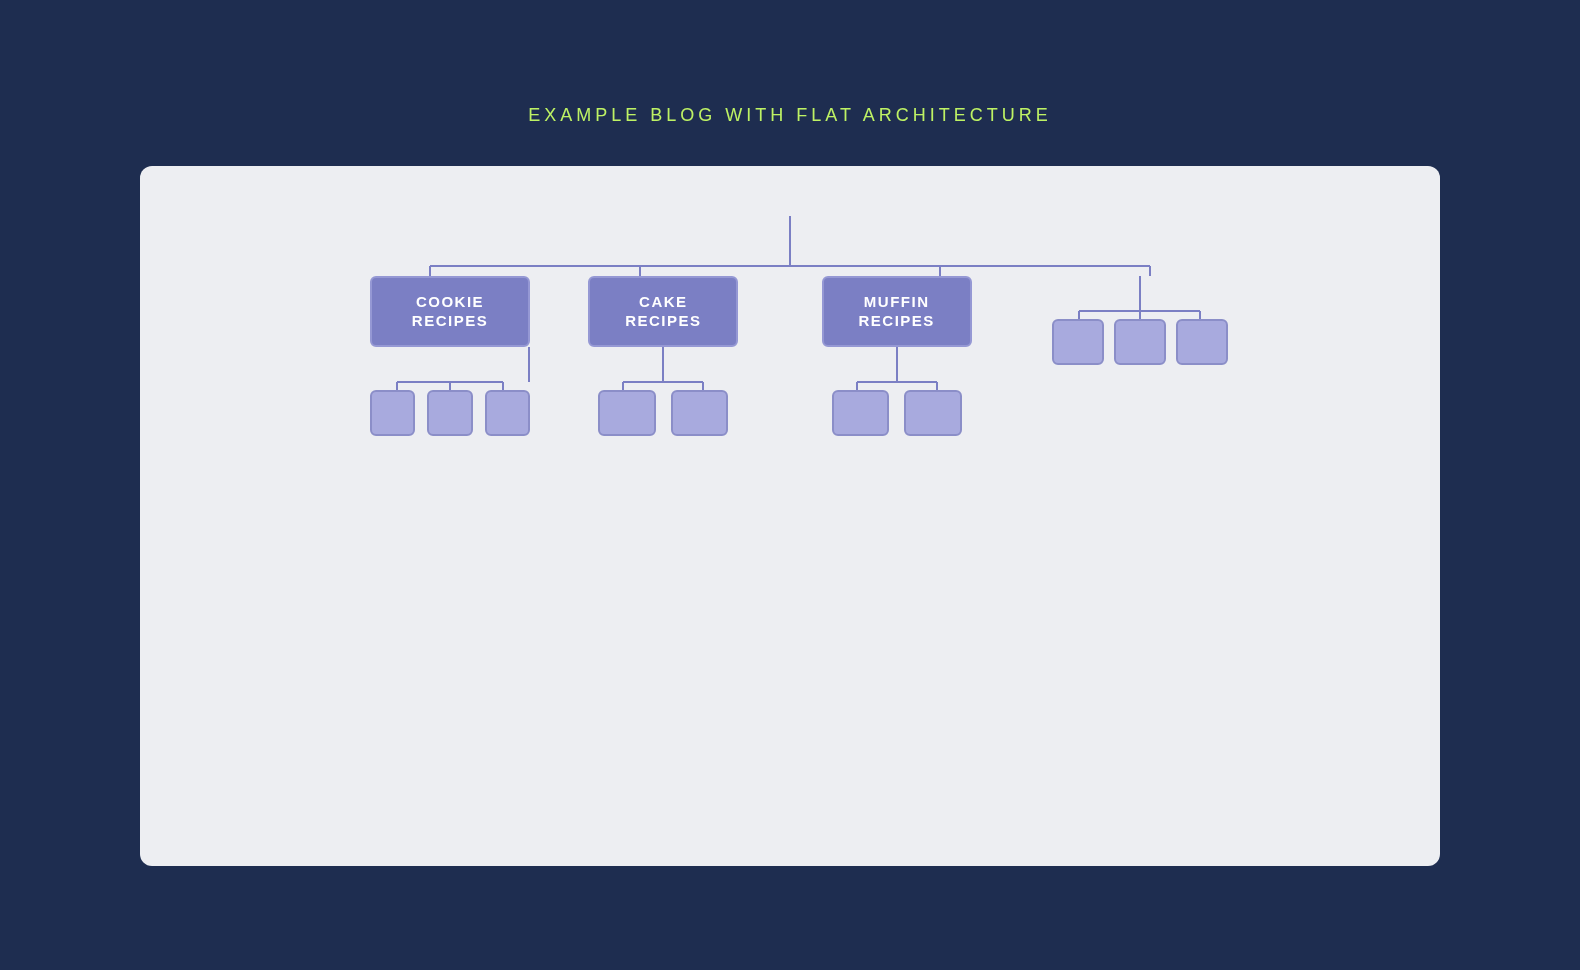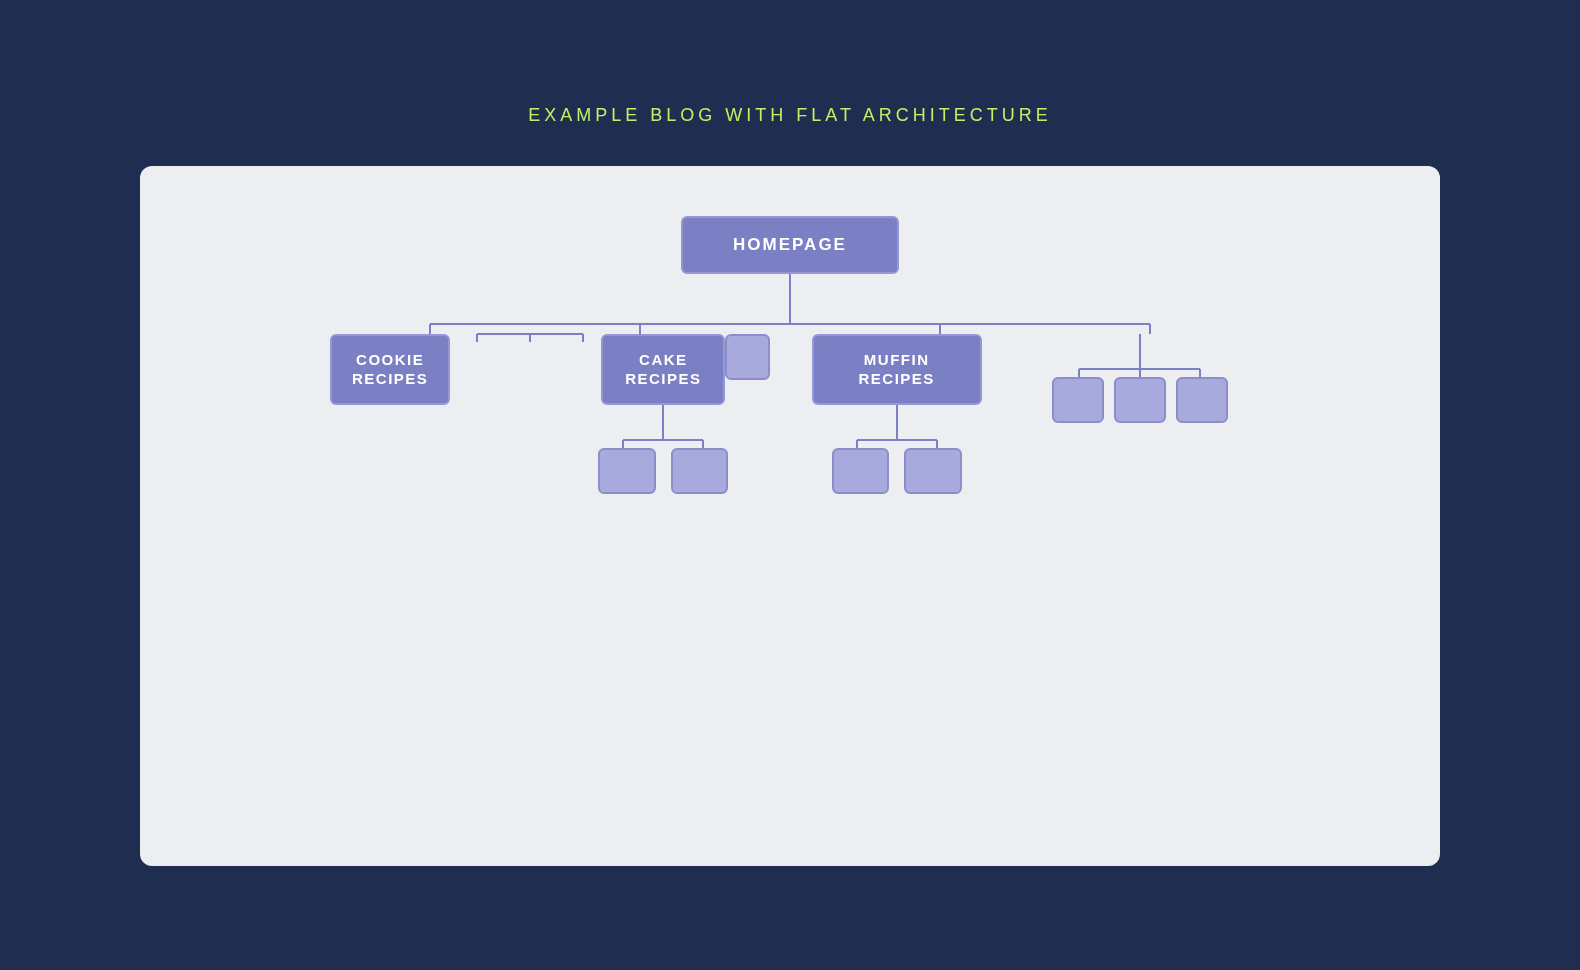--- a/index.html
+++ b/index.html
@@ -90,73 +90,70 @@
     }
   </style>
 </head>
 <body>
 
 <div class="page-title">EXAMPLE BLOG WITH FLAT ARCHITECTURE</div>
 
 <div class="diagram-container">
   <div class="tree">
 
-    <div class="level-root">
-      <div class="node-box root">HOMEPAGE</div>
-    </div>
 
     <div class="root-connector"></div>
 
     <svg width="920" height="10" style="overflow:visible; display:block; margin: 0 auto;">
 
       <line x1="100" y1="0" x2="820" y2="0" stroke="#7b7fc4" stroke-width="2"></line>
 
       <line x1="100" y1="0" x2="100" y2="10" stroke="#7b7fc4" stroke-width="2"></line>
       <line x1="310" y1="0" x2="310" y2="10" stroke="#7b7fc4" stroke-width="2"></line>
       <line x1="610" y1="0" x2="610" y2="10" stroke="#7b7fc4" stroke-width="2"></line>
       <line x1="820" y1="0" x2="820" y2="10" stroke="#7b7fc4" stroke-width="2"></line>
     </svg>
 
     <div style="display:flex; flex-direction:row; width:920px; justify-content:space-between; align-items:flex-start;">
 
-      <div style="display:flex;flex-direction:row;align-items:flex-start;width:200px;">
+      <div style="display:flex;flex-direction:column;align-items:flex-end;width:200px;">
         <div class="node-box" style="width:160px;">COOKIE<br>RECIPES</div>
 
         <div style="width:2px;height:35px;background:#7b7fc4;"></div>
 
         <svg width="160" height="8" style="overflow:visible;">
           <line x1="27" y1="0" x2="133" y2="0" stroke="#7b7fc4" stroke-width="2"></line>
           <line x1="27" y1="0" x2="27" y2="8" stroke="#7b7fc4" stroke-width="2"></line>
           <line x1="80" y1="0" x2="80" y2="8" stroke="#7b7fc4" stroke-width="2"></line>
           <line x1="133" y1="0" x2="133" y2="8" stroke="#7b7fc4" stroke-width="2"></line>
         </svg>
 
         <div style="display:flex;flex-direction:row;gap:12px;width:160px;justify-content:space-between;">
           <div class="small-box"></div>
           <div class="small-box"></div>
           <div class="small-box"></div>
         </div>
       </div>
 
       <div style="display:flex;flex-direction:column;align-items:center;width:200px;">
-        <div class="node-box" style="width:124px;">CAKE<br>RECIPES</div>
+        <div class="node-box" style="width:150px;">CAKE<br>RECIPES</div>
         <div style="width:2px;height:35px;background:#7b7fc4;"></div>
         <svg width="130" height="8" style="overflow:visible;">
           <line x1="25" y1="0" x2="105" y2="0" stroke="#7b7fc4" stroke-width="2"></line>
           <line x1="25" y1="0" x2="25" y2="8" stroke="#7b7fc4" stroke-width="2"></line>
           <line x1="105" y1="0" x2="105" y2="8" stroke="#7b7fc4" stroke-width="2"></line>
         </svg>
         <div style="display:flex;flex-direction:row;gap:15px;width:130px;justify-content:space-between;">
           <div class="small-box"></div>
           <div class="small-box"></div>
         </div>
       </div>
 
       <div style="display:flex;flex-direction:column;align-items:center;width:200px;">
-        <div class="node-box" style="width:170px;">MUFFIN<br>RECIPES</div>
+        <div class="node-box" style="width:150px;">MUFFIN<br>RECIPES</div>
         <div style="width:2px;height:35px;background:#7b7fc4;"></div>
         <svg width="130" height="8" style="overflow:visible;">
           <line x1="25" y1="0" x2="105" y2="0" stroke="#7b7fc4" stroke-width="2"></line>
           <line x1="25" y1="0" x2="25" y2="8" stroke="#7b7fc4" stroke-width="2"></line>
           <line x1="105" y1="0" x2="105" y2="8" stroke="#7b7fc4" stroke-width="2"></line>
         </svg>
         <div style="display:flex;flex-direction:row;gap:15px;width:130px;justify-content:space-between;">
           <div class="small-box"></div>
           <div class="small-box"></div>
         </div>

